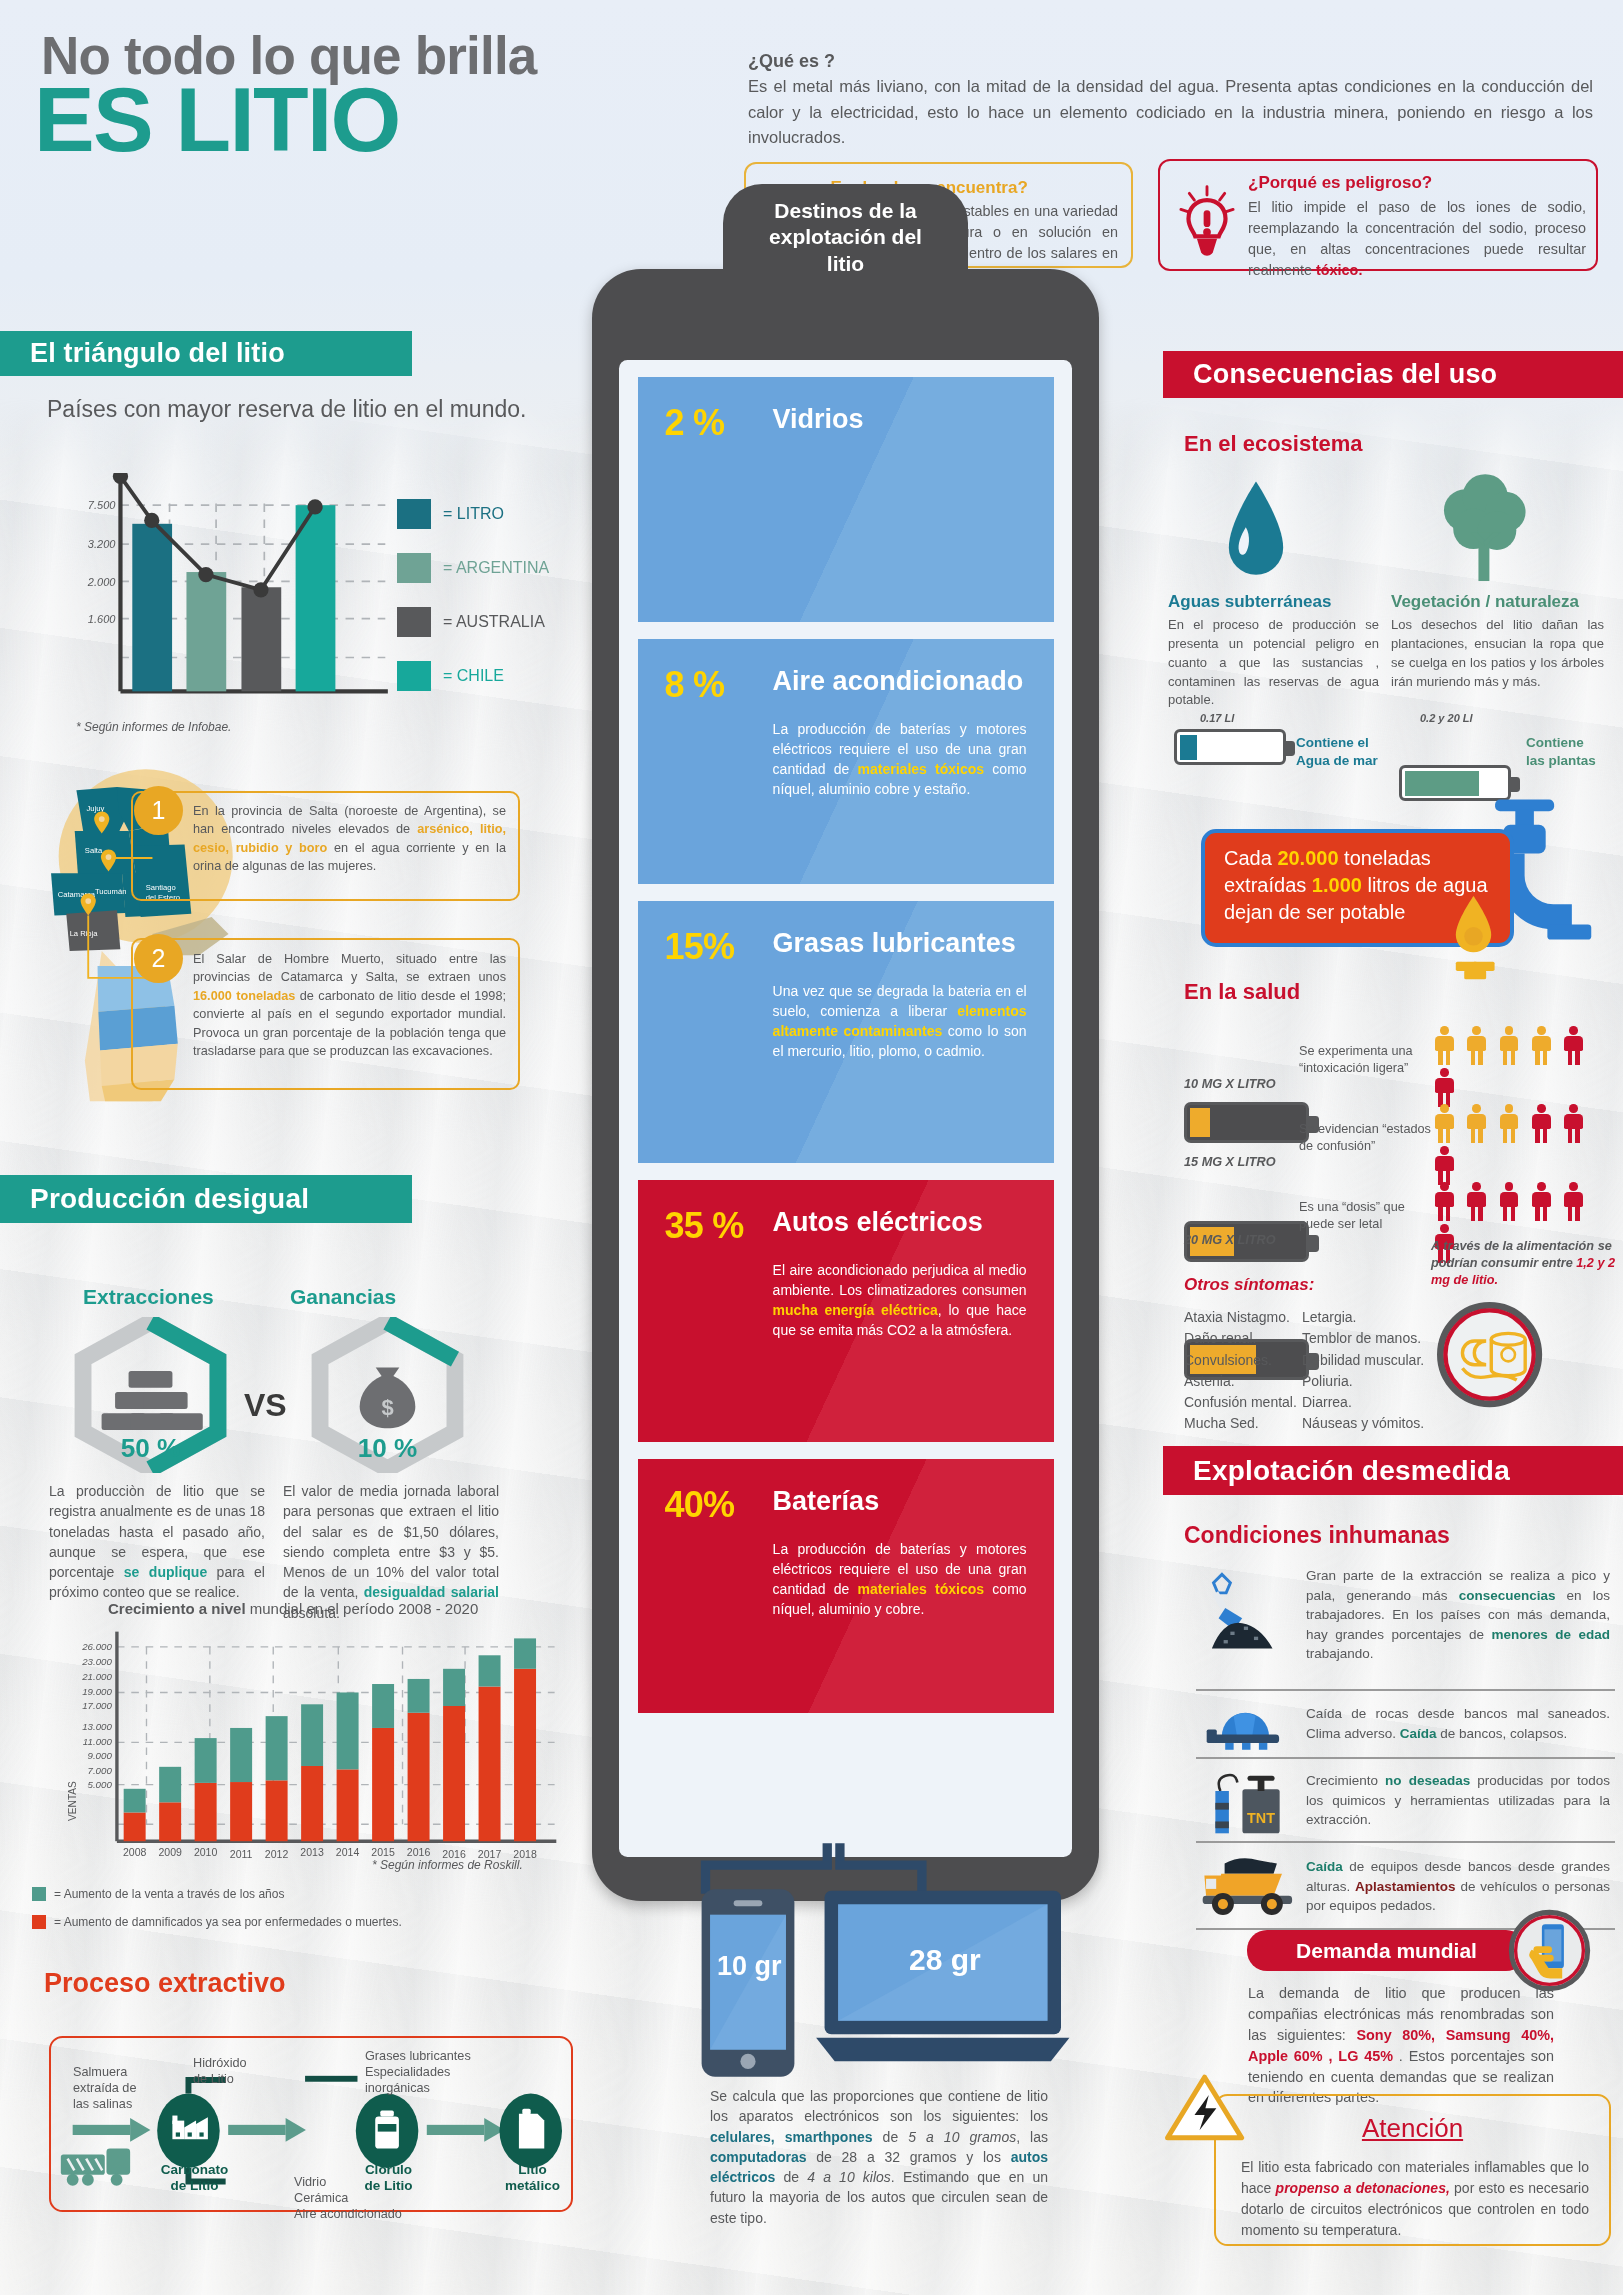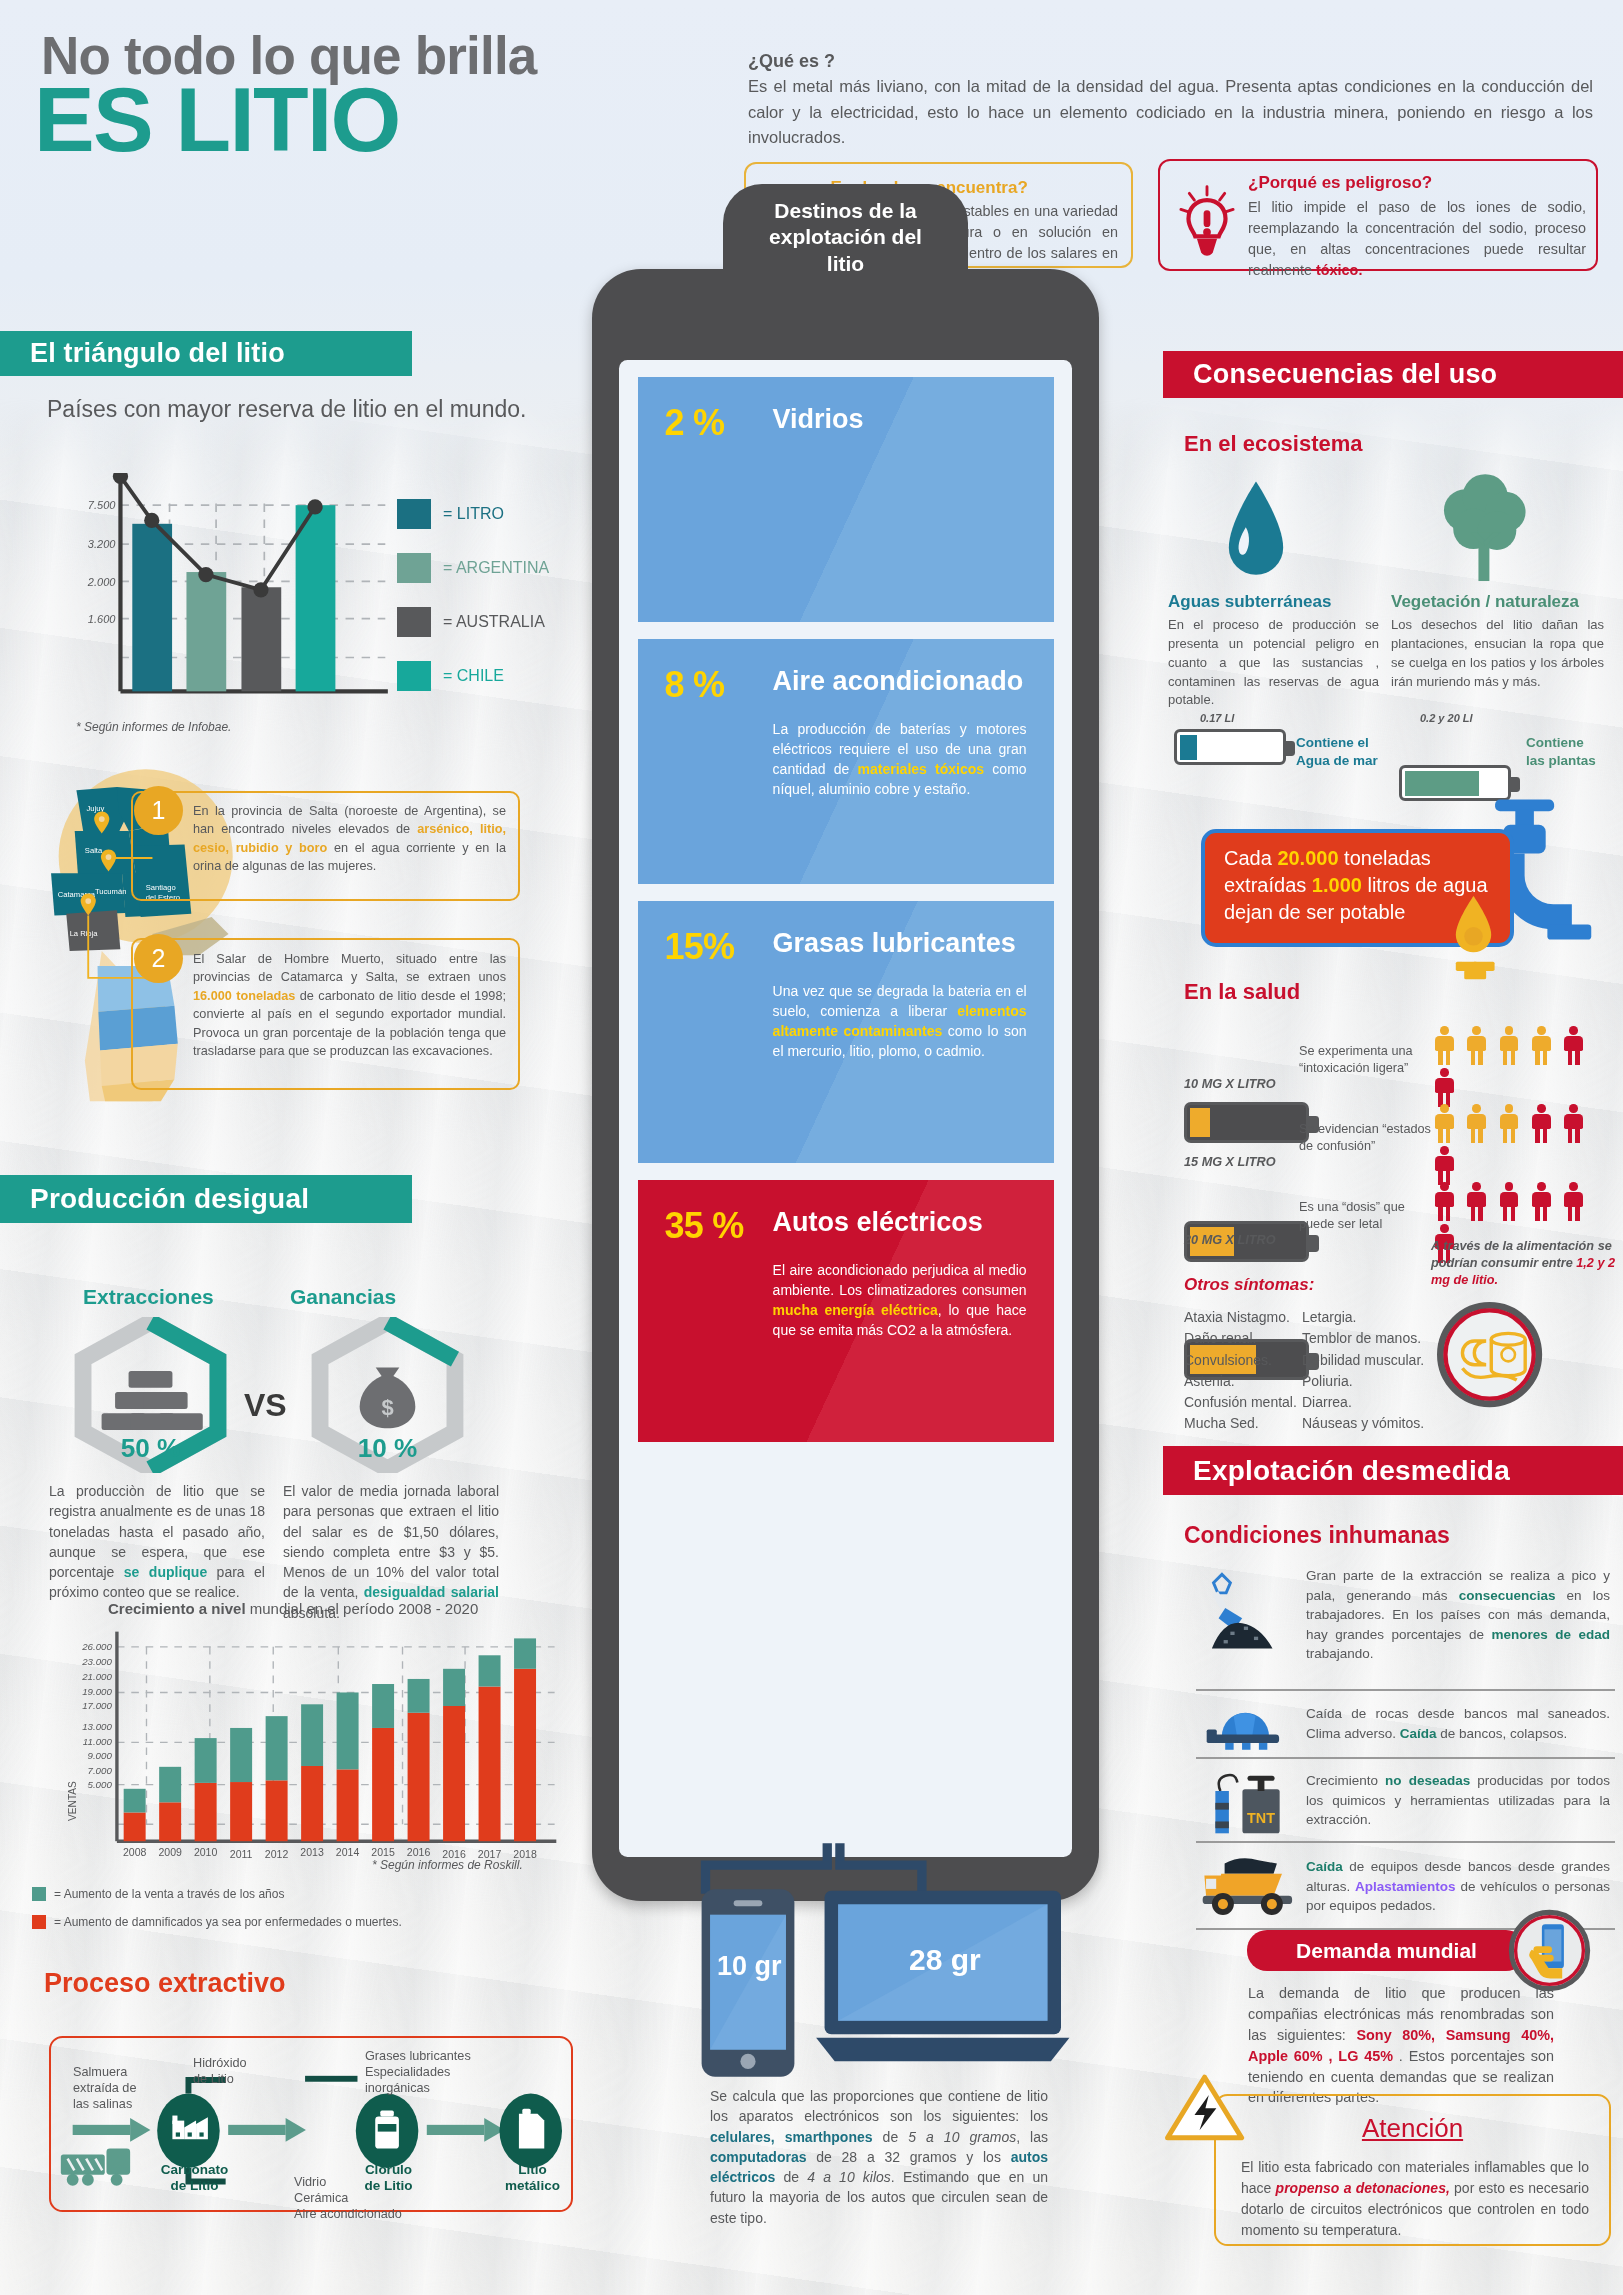--- a/index.html
+++ b/index.html
@@ -432,20 +432,25 @@
     <div class="card blue" style="top:541px; height:262px;">
       <div class="pct">15%</div>
       <div class="ttl">Grasas lubricantes</div>
       <div class="desc"><span>Una vez que se degrada la bateria en el suelo, comienza a liberar </span><b>elementos altamente contaminantes</b><span> como lo son el mercurio, litio, plomo, o cadmio.</span></div>
     </div>
     <div class="card red" style="top:820px; height:262px;">
       <div class="pct">35 %</div>
       <div class="ttl">Autos eléctricos</div>
       <div class="desc"><span>El aire acondicionado perjudica al medio ambiente. Los climatizadores consumen </span><b>mucha energía eléctrica</b><span>, lo que hace que se emita más CO2 a la atmósfera.</span></div>
     </div>
+    <div class="card red" style="top:1099px; height:254px;">
+      <div class="pct">40%</div>
+      <div class="ttl">Baterías</div>
+      <div class="desc"><span>La producción de baterías y motores eléctricos requiere el uso de una gran cantidad de </span><b>materiales tóxicos</b><span> como níquel, aluminio y cobre.</span></div>
+    </div>
   </div>
 </div>
 
 <div class="abs" style="left:692px; top:1843px;">
   <svg width="355" height="51" viewBox="0 0 420 60">
     <path d="M160 0 v26 H16 v34" fill="none" stroke="#2e4a69" stroke-width="11"></path>
     <path d="M175 0 v26 H272 v34" fill="none" stroke="#2e4a69" stroke-width="11"></path>
   </svg>
 </div>
 <div class="abs" style="left:698px; top:1886px;">
@@ -670,21 +675,21 @@
     <path d="M24 28 h72 l-10 26 H18z" fill="#f0a428"></path>
     <path d="M4 30 h20 l-4 24 H6z" fill="#f0a428"></path>
     <rect x="6" y="34" width="12" height="12" fill="#e6eaee"></rect>
     <rect x="2" y="54" width="106" height="10" rx="4" fill="#4d565f"></rect>
     <circle cx="26" cy="64" r="13" fill="#2b2b2b"></circle>
       <circle cx="26" cy="64" r="6" fill="#f0a428"></circle>
     <circle cx="84" cy="64" r="13" fill="#2b2b2b"></circle>
       <circle cx="84" cy="64" r="6" fill="#f0a428"></circle>
   </svg>
 </div>
-<div class="abs body-just" style="left:1306px; top:1857px; width:304px; font-size:13.5px;"><b style="color:#1d7d6b">Caída</b><span> de equipos desde bancos desde grandes alturas. </span><b style="color:#8b5cf6">Aplastamientos</b><span> de vehículos o personas por equipos pedados.</span></div>
+<div class="abs body-just" style="left:1306px; top:1857px; width:304px; font-size:13.5px;"><b style="color:#1d7d6b">Caída</b><span> de equipos desde bancos desde grandes alturas. </span><b style="color:#7f1d1d">Aplastamientos</b><span> de vehículos o personas por equipos pedados.</span></div>
 <div class="abs divline" style="left:1196px; top:1928px; width:419px;"></div>
 
 <div class="abs" style="left:1247px; top:1930px; width:279px; height:41px; background:#c8102e; border-radius:20px;"></div>
 <div class="abs" style="left:1247px; top:1930px; width:279px; height:41px; display:flex; align-items:center; justify-content:center; color:#fff; font-size:21px; font-weight:bold;">Demanda mundial</div>
 <div class="abs" style="left:1508px; top:1909px;">
   <svg width="83" height="83" viewBox="0 0 98 98">
     <circle cx="49" cy="49" r="45" fill="#e9ebec" stroke="#58595b" stroke-width="6"></circle>
     <circle cx="49" cy="49" r="40" fill="none" stroke="#c8102e" stroke-width="4"></circle>
     <rect x="40" y="18" width="26" height="52" rx="4" fill="#2e7fd1"></rect>
     <rect x="43" y="24" width="20" height="38" fill="#6aa4dc"></rect>

